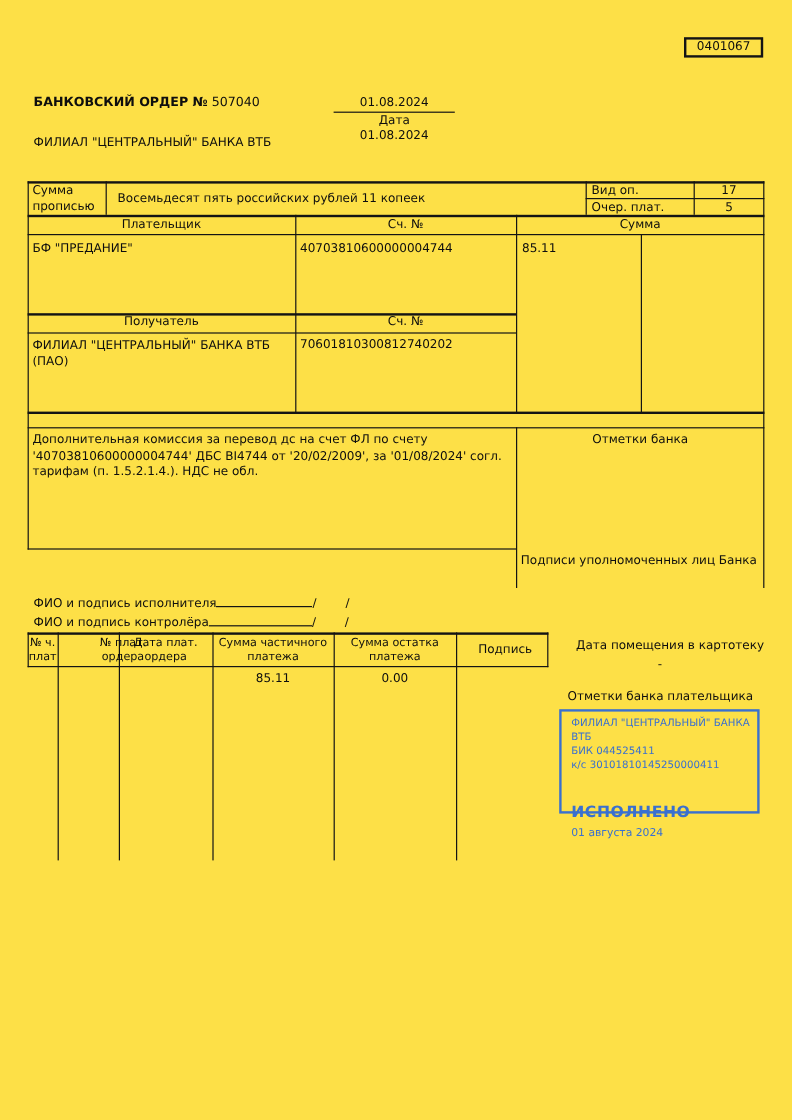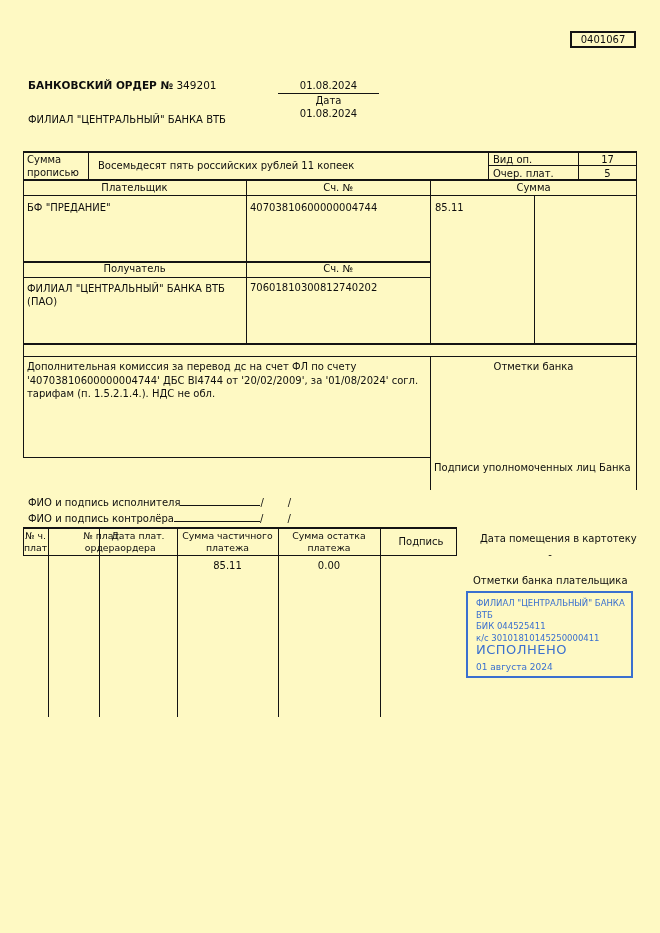--- a/index.html
+++ b/index.html
@@ -1,53 +1,53 @@
 <!DOCTYPE html>
 <html lang="ru"><head>
 <meta charset="utf-8">
 <style>
   html,body{margin:0;padding:0;background:#ffffff;}
   .page{
-    position:relative;width:660px;height:933px;background:#fef9c3;
+    position:relative;width:660px;height:933px;background:#fde047;
     font-family:"DejaVu Sans","Liberation Sans",sans-serif;
     color:#0e0e0e;font-size:10px;overflow:hidden;
   }
   .abs{position:absolute;}
   .ln{position:absolute;background:#141414;}
   .ctr{text-align:center;}
   .b{font-weight:bold;}
   .lh13{line-height:13px;}
   .small{font-size:9.5px;}
   .sig-line{display:inline-block;border-bottom:1px solid #141414;height:9px;vertical-align:baseline;}
   .gap{display:inline-block;width:24px;}
   .code-box{
     position:absolute;left:570px;top:31px;width:62px;height:13px;
     border:2px solid #141414;text-align:center;line-height:13px;font-size:10px;
   }
   .stamp{
     position:absolute;left:466px;top:591px;width:155px;height:73px;
     border:2px solid #3a70cf;color:#3a70cf;padding:5px 0 5px 8px;
     font-size:8.5px;line-height:11.5px;
   }
-  .stamp .status{font-size:13px;font-weight:normal;margin-top:0;letter-spacing:0.5px;}
+  .stamp .status{font-size:13px;font-weight:bold;margin-top:28px;letter-spacing:0.5px;}
   .stamp .sdate{font-size:9px;margin-top:6px;}
   .th2{line-height:12px;text-align:center;font-size:9.3px;}
 </style>
 </head>
 <body>
 
 <div class="page">
 
   <div class="code-box">
     <span>0401067</span>
   </div>
 
   <div class="abs" style="left:28px;top:79px;font-size:10.5px;">
     <span class="b">БАНКОВСКИЙ ОРДЕР №</span>
-    <span>349201</span>
+    <span>507040</span>
   </div>
 
   <div class="abs ctr" style="left:278px;top:80px;width:101px;">
     <div style="border-bottom:1.5px solid #141414;padding-bottom:2px;">01.08.2024</div>
     <div style="margin-top:1px;">Дата</div>
     <div style="margin-top:2px;">01.08.2024</div>
   </div>
 
   <div class="abs lh13" style="left:28px;top:113px;">
     <div>ФИЛИАЛ "ЦЕНТРАЛЬНЫЙ" БАНКА ВТБ</div>

